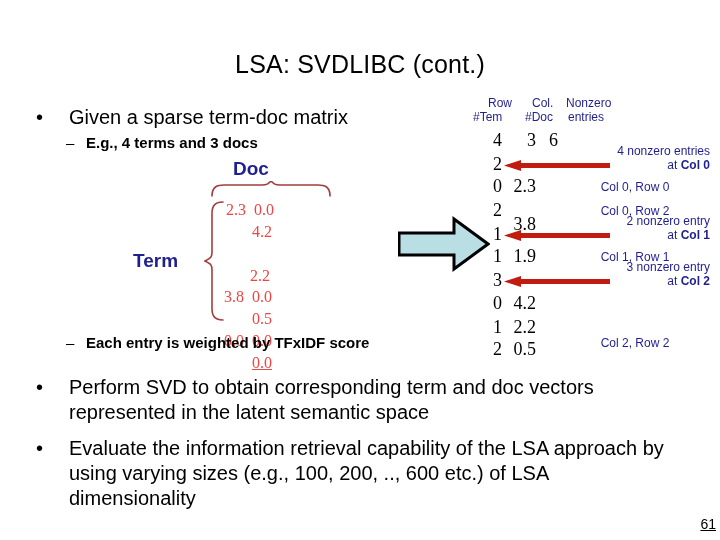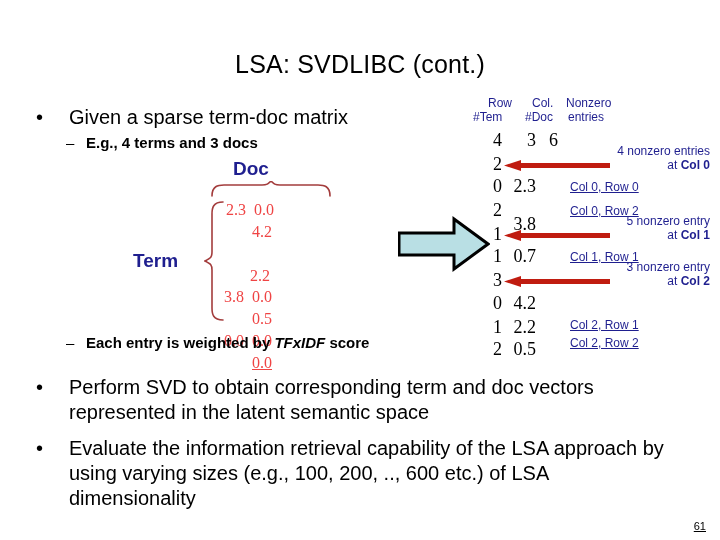--- a/index.html
+++ b/index.html
@@ -65,21 +65,21 @@
     line-height: 19px;
     font-weight: bold;
   }
 
   #b1 { left: 36px; top: 105px; width: 400px; }
   #sb1 { left: 66px; top: 133px; width: 300px; }
   #sb2 { left: 66px; top: 333px; width: 420px; z-index: 6; }
   #b2 { left: 36px; top: 375px; width: 600px; z-index: 6; }
   #b3 { left: 36px; top: 436px; width: 640px; }
 
-  .ital { font-style: italic; }
+  .ital { }
 
   
   #matrix-group {
     position: absolute;
     left: 130px;
     top: 158px;
     width: 230px;
     height: 250px;
   }
   #doc-label {
@@ -173,33 +173,33 @@
   .col-c { left: 78px; width: 18px; }
 
   .annot {
     position: absolute;
     font-size: 12px;
     color: #1f1f8f;
     text-align: right;
     white-space: nowrap;
   }
   .annot b { font-weight: bold; }
-  .annot.center { text-align: left; text-decoration: underline; }
+  .annot.center { text-align: center; }
 
   .redarrow {
     position: absolute;
     height: 11px;
   }
 
   
   #pagenum {
     position: absolute;
-    right: 14px;
+    right: 4px;
     bottom: 8px;
-    font-size: 11px;
+    font-size: 14px;
     color: #000000;
     text-decoration: underline;
   }
 </style>
 </head>
 <body>
 
 <div id="slide">
 
   <div id="title">LSA: SVDLIBC (cont.)</div>
@@ -267,41 +267,40 @@
 
     <div class="tnum col-a" style="top:104px;">2</div>
     <div class="tnum col-b" style="top:104px;margin-top:14px;">3.8</div>
     <div class="annot center" style="left:108px; top:108px; width:130px;">Col 0, Row 2</div>
 
     <div class="tnum col-a" style="top:128px;">1</div>
     <svg class="redarrow" style="left:42px; top:134px; width:106px;" viewBox="0 0 106 11">
       <path d="M106,5.5 L16,5.5" stroke="#c01c10" stroke-width="5" fill="none"></path>
       <path d="M0,5.5 L17,0 L17,11 Z" fill="#c01c10"></path>
     </svg>
-    <div class="annot" style="left:48px; top:118px; width:200px;">5 nonzero entry</div>
+    <div class="annot" style="left:48px; top:118px; width:200px;">2 nonzero entry</div>
     <div class="annot" style="left:48px; top:132px; width:200px;"><span>at </span><b>Col 1</b></div>
 
     <div class="tnum col-a" style="top:150px;">1</div>
-    <div class="tnum col-b" style="top:150px;">0.7</div>
+    <div class="tnum col-b" style="top:150px;">1.9</div>
     <div class="annot center" style="left:108px; top:154px; width:130px;">Col 1, Row 1</div>
 
     <div class="tnum col-a" style="top:174px;">3</div>
     <svg class="redarrow" style="left:42px; top:180px; width:106px;" viewBox="0 0 106 11">
       <path d="M106,5.5 L16,5.5" stroke="#c01c10" stroke-width="5" fill="none"></path>
       <path d="M0,5.5 L17,0 L17,11 Z" fill="#c01c10"></path>
     </svg>
     <div class="annot" style="left:48px; top:164px; width:200px;">3 nonzero entry</div>
     <div class="annot" style="left:48px; top:178px; width:200px;"><span>at </span><b>Col 2</b></div>
 
     <div class="tnum col-a" style="top:197px;">0</div>
     <div class="tnum col-b" style="top:197px;">4.2</div>
 
     <div class="tnum col-a" style="top:221px;">1</div>
     <div class="tnum col-b" style="top:221px;">2.2</div>
-    <div class="annot center" style="left:108px; top:222px; width:130px;">Col 2, Row 1</div>
 
     <div class="tnum col-a" style="top:243px;">2</div>
     <div class="tnum col-b" style="top:243px;">0.5</div>
     <div class="annot center" style="left:108px; top:240px; width:130px;">Col 2, Row 2</div>
   </div>
 
   <div class="subbullet" id="sb2">
     <span class="dash">–</span>
     <span class="btext"><span>Each entry is weighted by </span><span class="ital">TFxIDF</span><span> score</span></span>
   </div>

